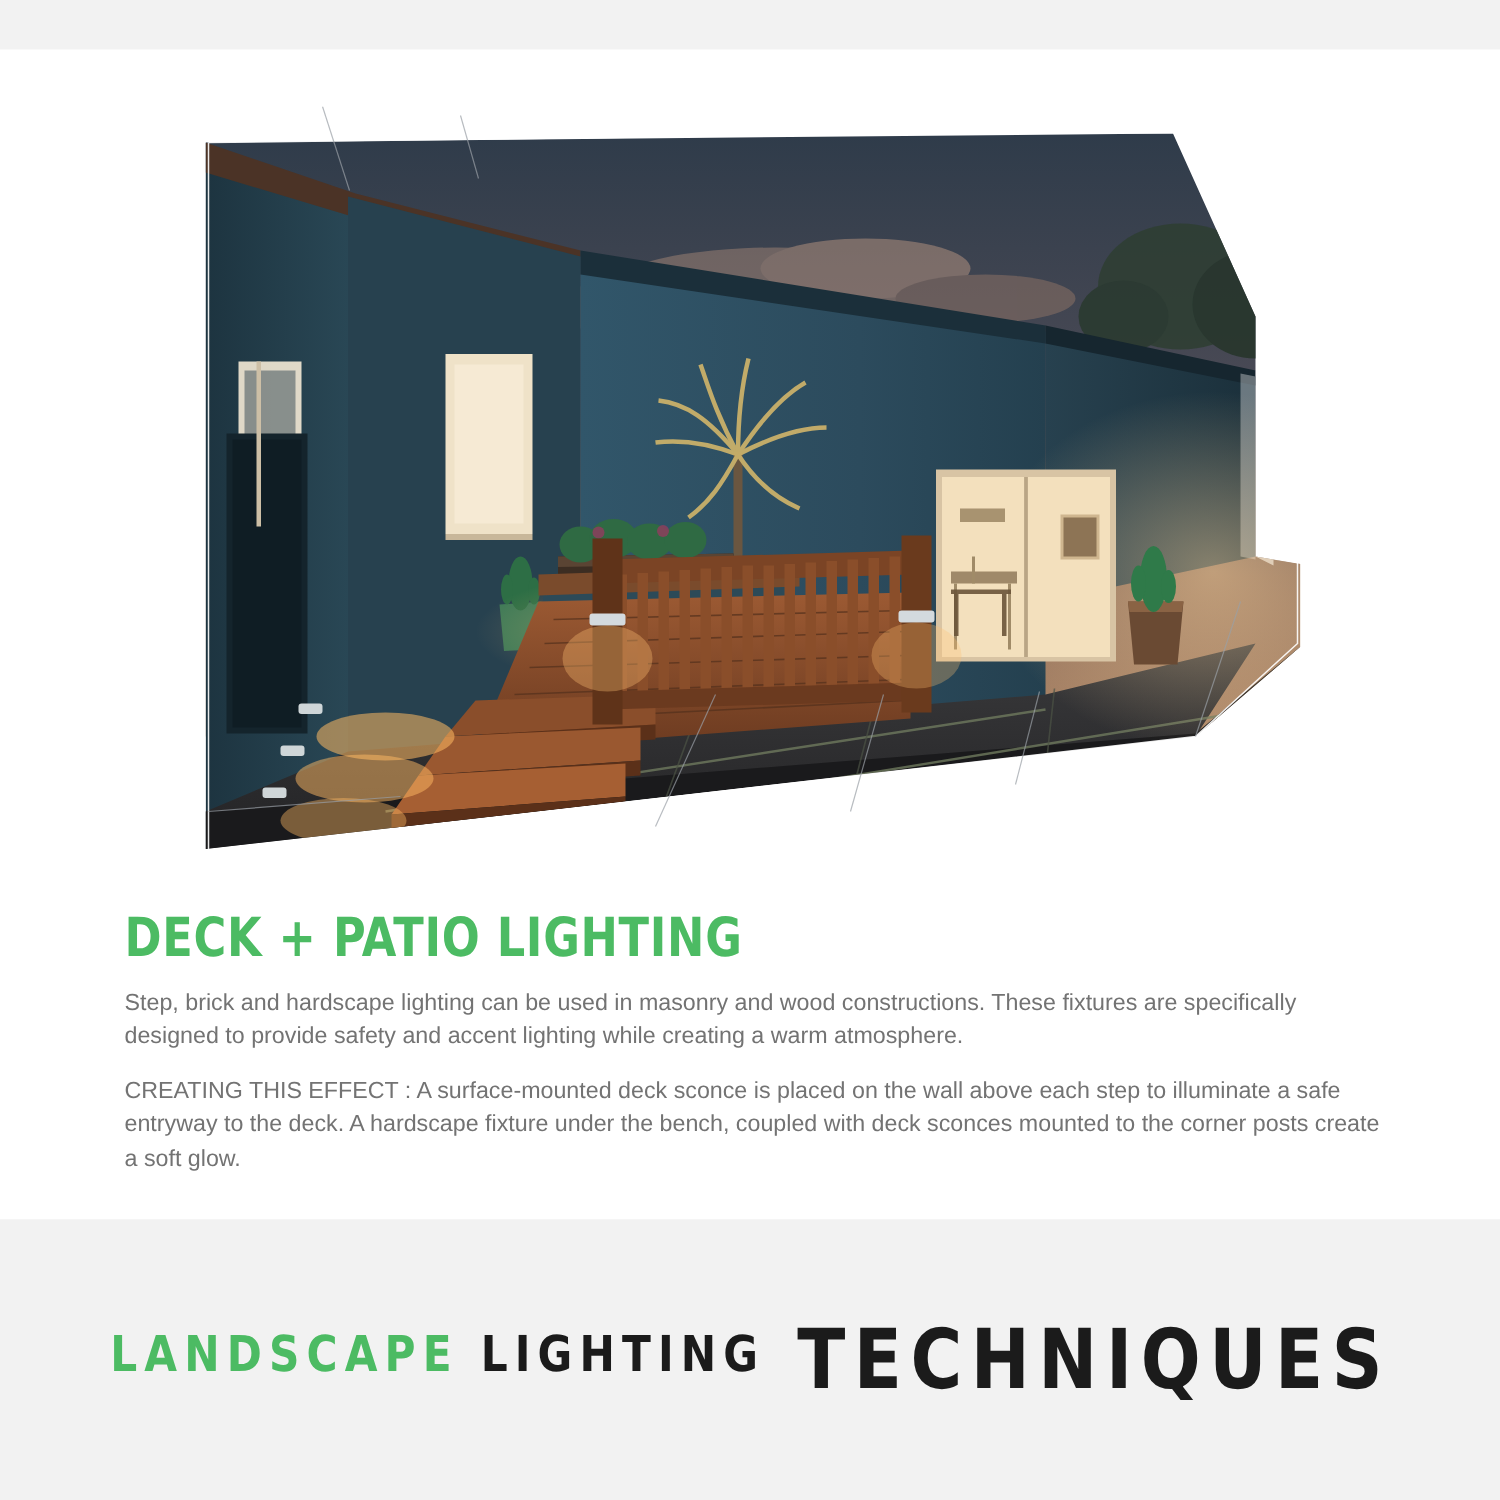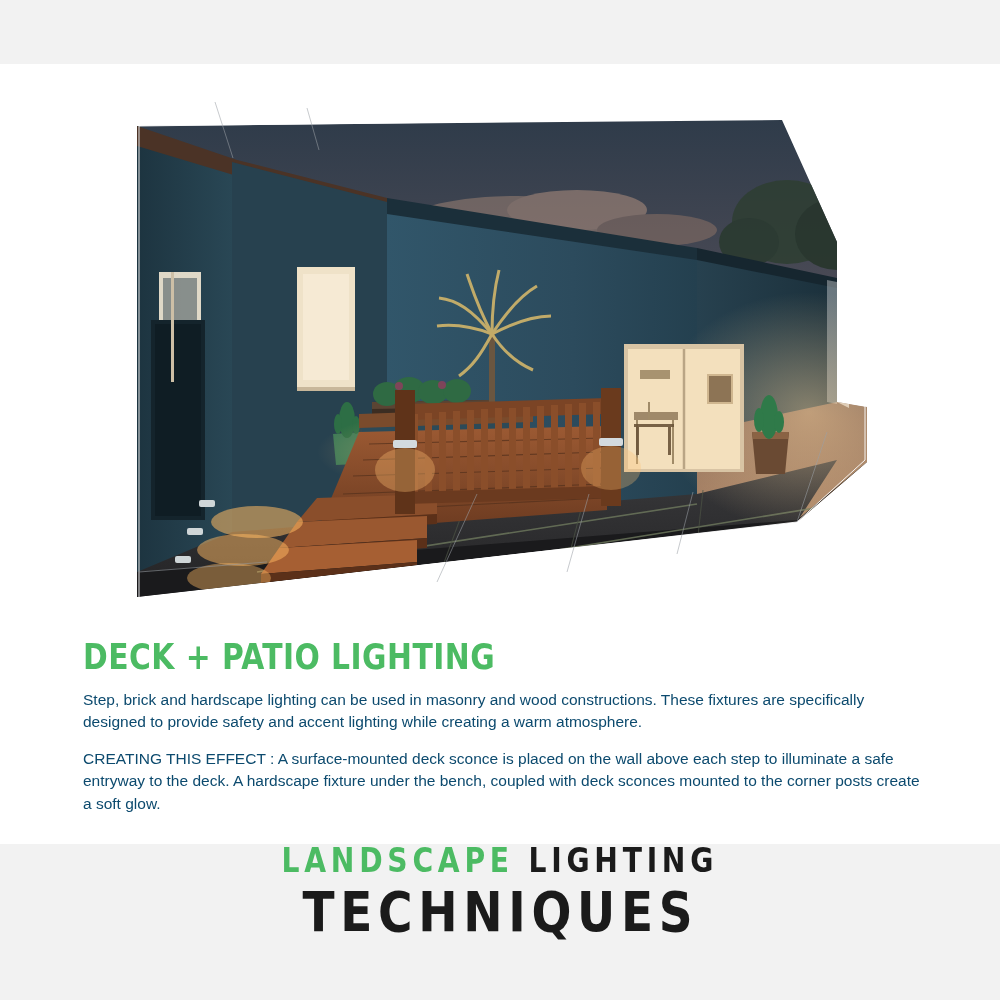--- a/index.html
+++ b/index.html
@@ -12,21 +12,20 @@
     background: #f2f2f2;
     font-family: "Liberation Sans", sans-serif;
     overflow: hidden;
   }
 
   .page {
     position: relative;
     width: 1000px;
     height: 866px;
     background: #f2f2f2;
-    margin-top: 31px;
   }
 
   
   .card {
     position: absolute;
     left: 0;
     top: 33px;
     width: 1000px;
     height: 780px;
     background: #ffffff;
@@ -62,42 +61,43 @@
     font-size: 36px;
     font-weight: bold;
     letter-spacing: 0.5px;
     text-transform: uppercase;
     line-height: 1;
     transform: scaleX(0.92);
     transform-origin: left center;
   }
   .para {
     margin: 0 0 14px 0;
-    color: #0c4a6e;
+    color: #737373;
     font-size: 15.5px;
     line-height: 1.45;
   }
   .para.second {
     margin-bottom: 0;
   }
   .para b {
     font-weight: normal;
   }
 
   
   .footer {
     position: absolute;
     left: 0;
     top: 813px;
     width: 1000px;
     height: 187px;
     background: #f2f2f2;
     display: flex;
-    flex-direction: column;
+    flex-direction: row;
     align-items: center;
+    justify-content: center;
   }
   .footer-line1 {
     font-family: "DejaVu Sans Condensed", "Liberation Sans Narrow", "Liberation Sans", sans-serif;
     font-size: 33px;
     font-weight: bold;
     letter-spacing: 5px;
     line-height: 1;
     margin-bottom: 8px;
     transform: scaleX(0.95);
   }

